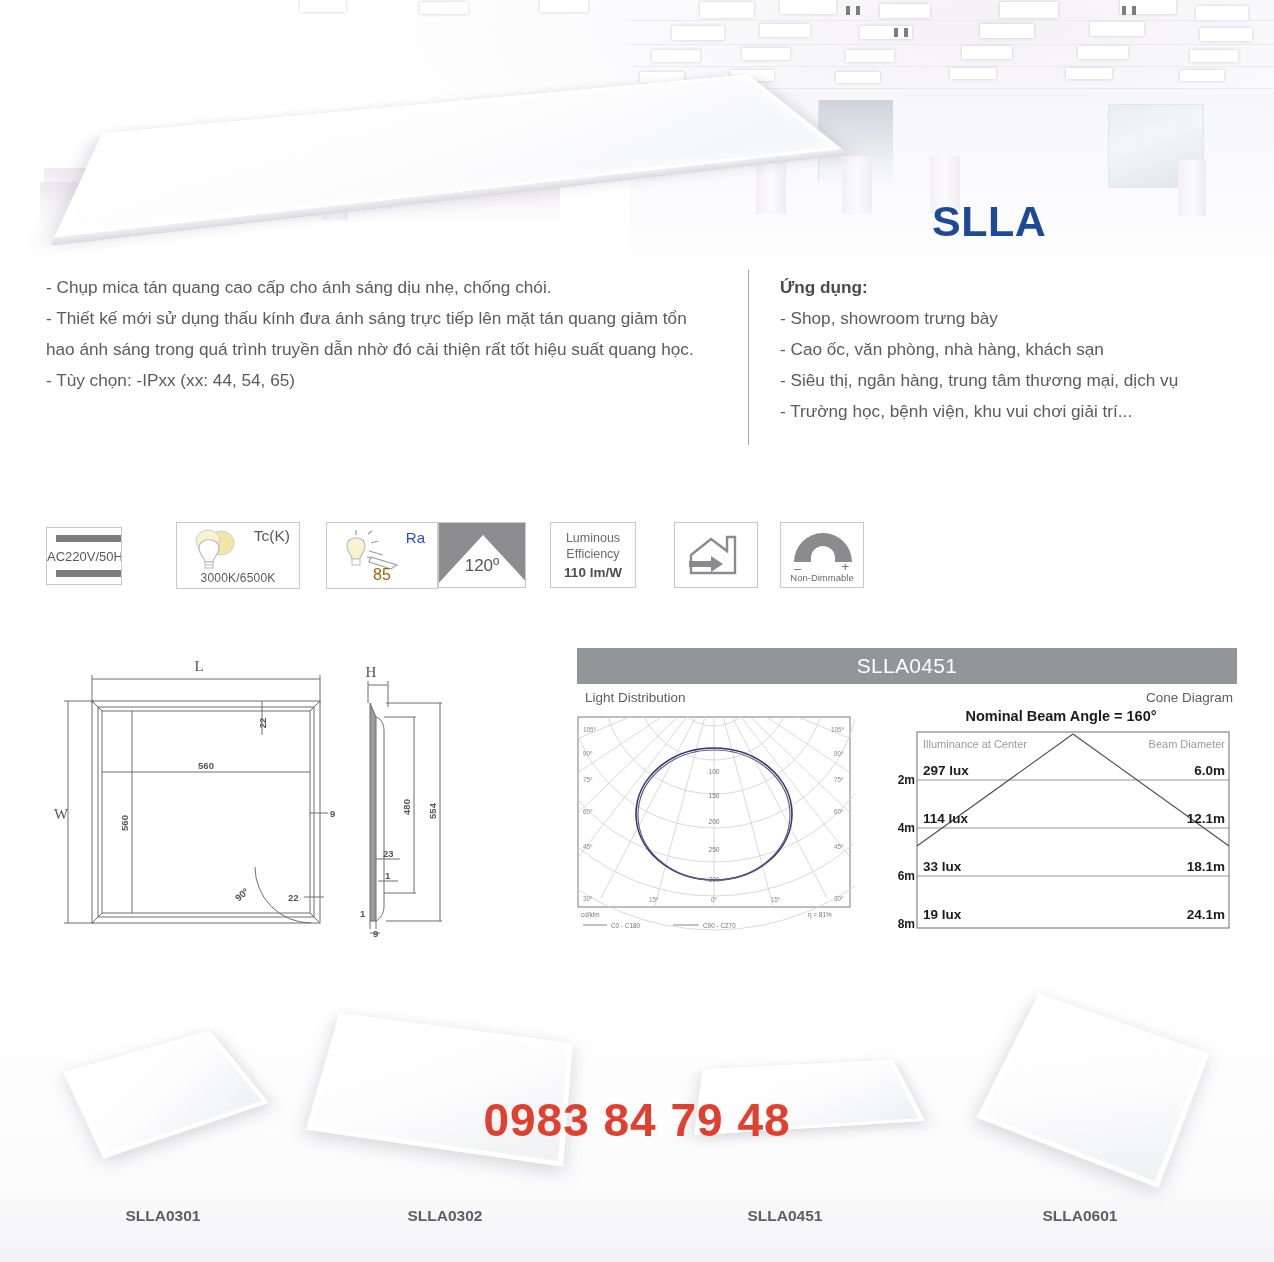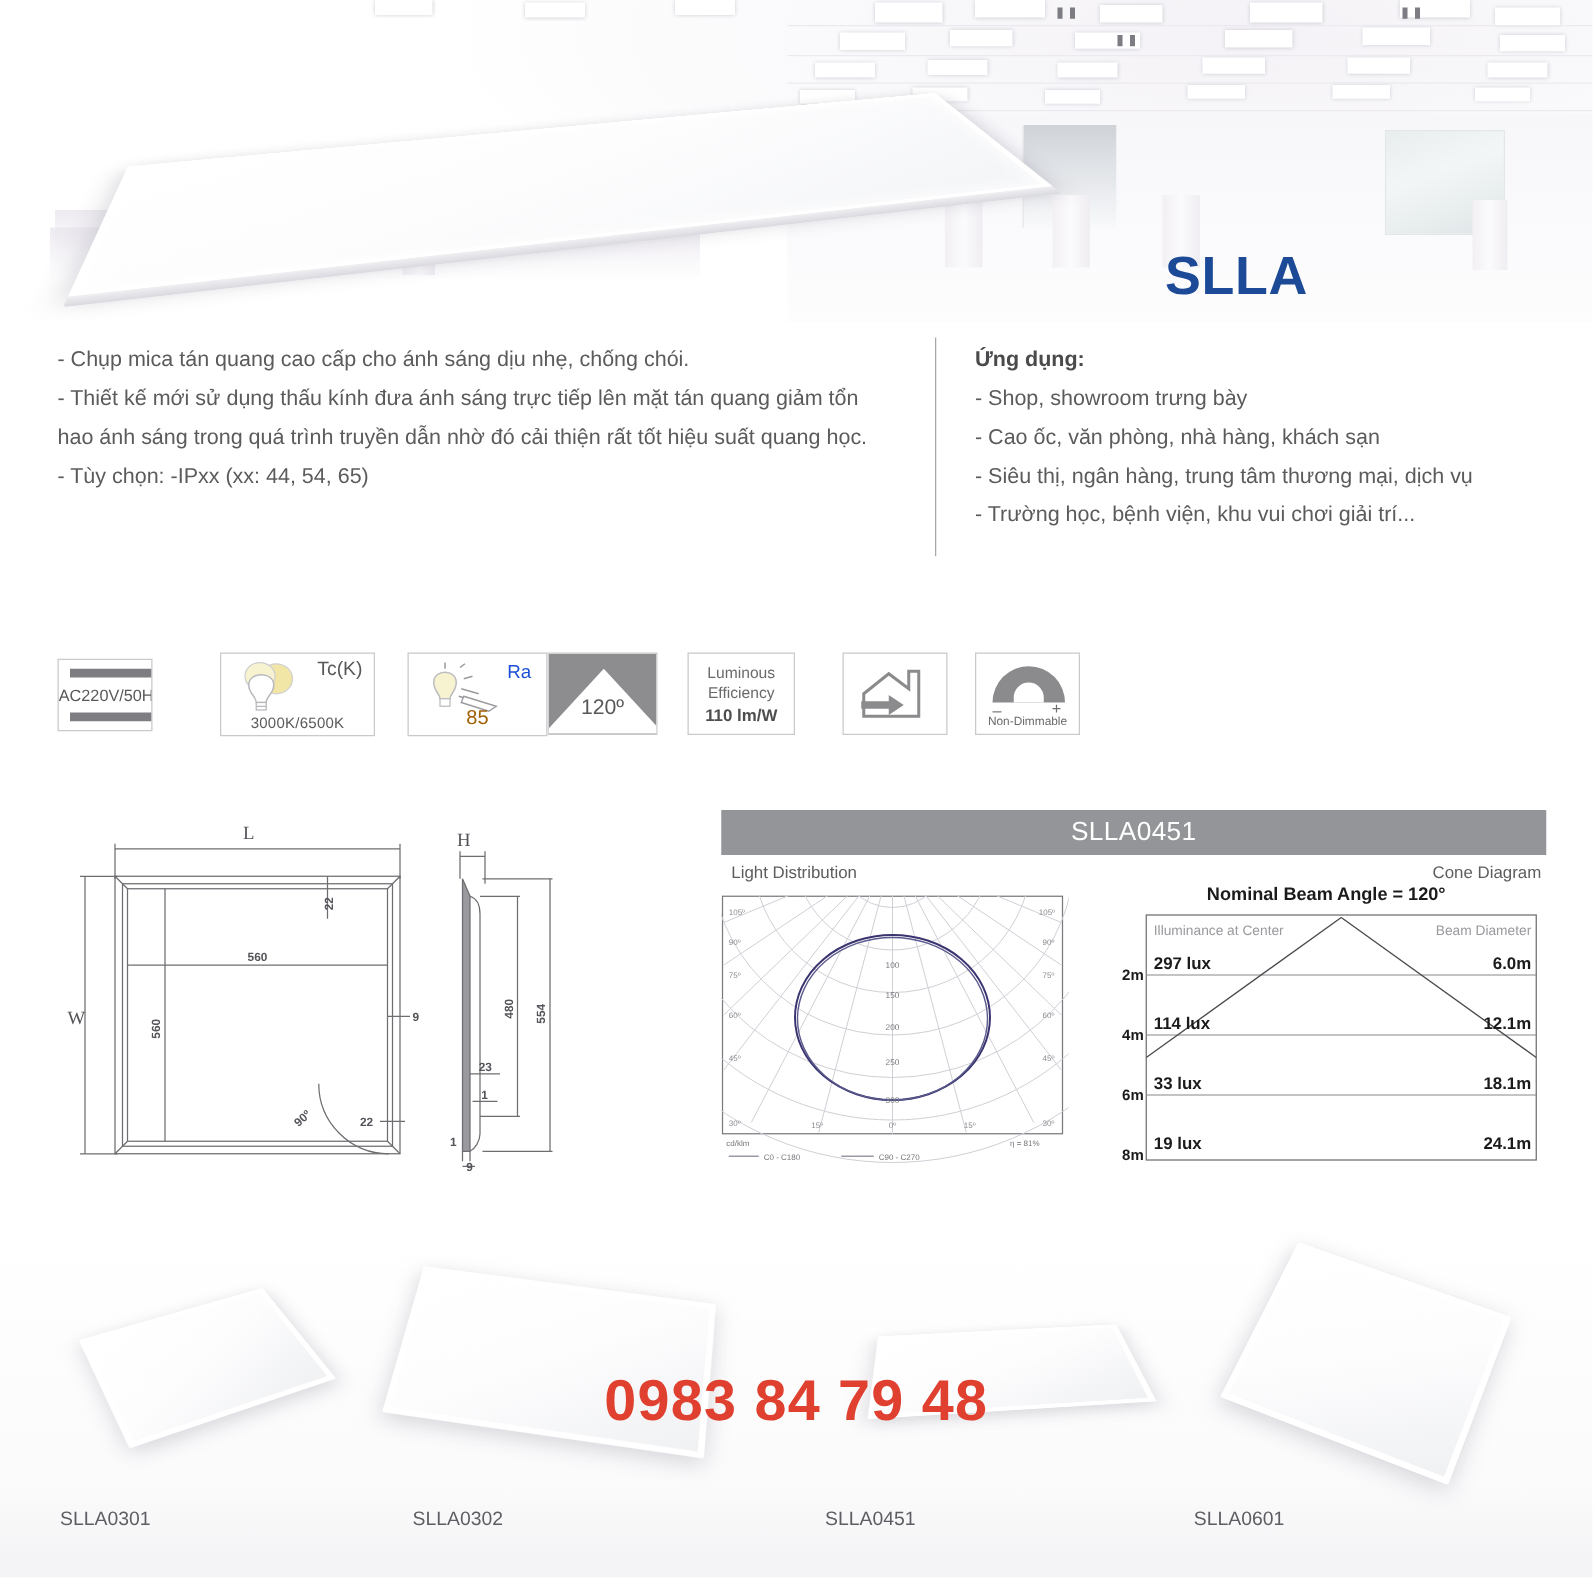--- a/index.html
+++ b/index.html
@@ -264,23 +264,23 @@
     position: absolute;
     background: linear-gradient(150deg,#ffffff 0%, #fdfdfe 50%, #f0f1f3 100%);
     border: 5px solid #ffffff;
     box-sizing: border-box;
     box-shadow: 0 5px 18px rgba(160,160,172,.42);
     border-radius: 2px;
   }
   .prod-label {
     position: absolute;
     width: 100%;
-    text-align: left;
+    text-align: center;
     font-size: 15.5px;
-    font-weight: normal;
+    font-weight: bold;
     color: #5d5d63;
   }
   .phone-overlay {
     position: absolute;
     left: 0; top: 1093px;
     width: 1274px;
     text-align: center;
     font-size: 46px;
     font-weight: bold;
     color: #e0402f;
@@ -582,21 +582,21 @@
         <text x="231" y="201">η = 81%</text>
         <text x="34" y="212">C0 - C180</text>
         <text x="126" y="212">C90 - C270</text>
       </g>
       <line x1="6" y1="209" x2="30" y2="209" stroke="#9a9aa4" stroke-width="1.2"></line>
       <line x1="96" y1="209" x2="122" y2="209" stroke="#9a9aa4" stroke-width="1.2"></line>
     </svg>
   </div>
 
   <div class="cone-box">
-    <div class="cone-title">Nominal Beam Angle = 120°</div>
+    <div class="cone-title">Nominal Beam Angle = 160°</div>
     <svg width="352" height="216" viewBox="0 0 352 216" style="position:absolute;left:0;top:18px;">
 
       <rect x="32" y="6" width="312" height="196" fill="#ffffff" stroke="#6f6f73" stroke-width="1"></rect>
 
       <line x1="32" y1="54" x2="344" y2="54" stroke="#88888c" stroke-width="0.9"></line>
       <line x1="32" y1="102" x2="344" y2="102" stroke="#88888c" stroke-width="0.9"></line>
       <line x1="32" y1="150" x2="344" y2="150" stroke="#88888c" stroke-width="0.9"></line>
 
       <line x1="188" y1="8" x2="344" y2="120" stroke="#4c4c50" stroke-width="1.1"></line>
       <line x1="188" y1="8" x2="32" y2="120" stroke="#4c4c50" stroke-width="1.1"></line>

